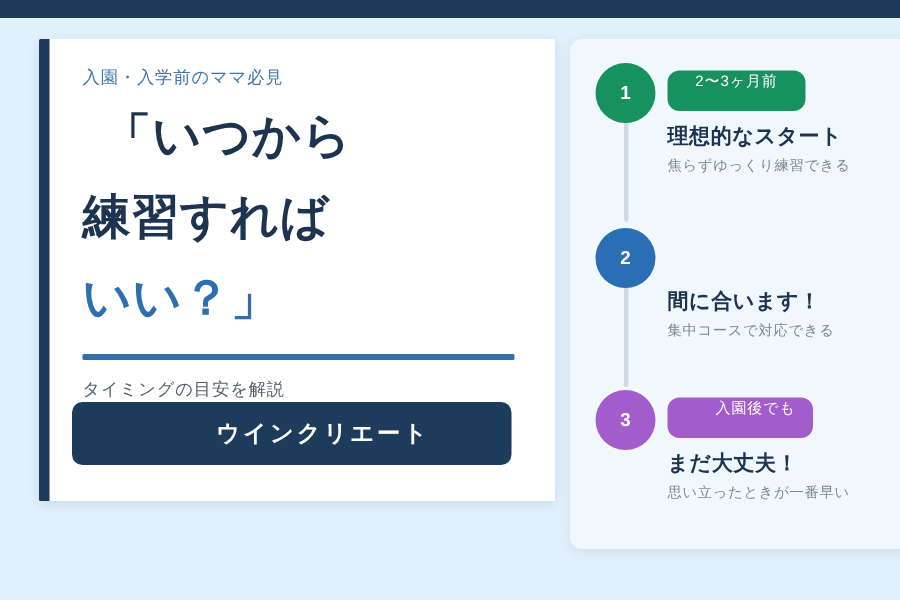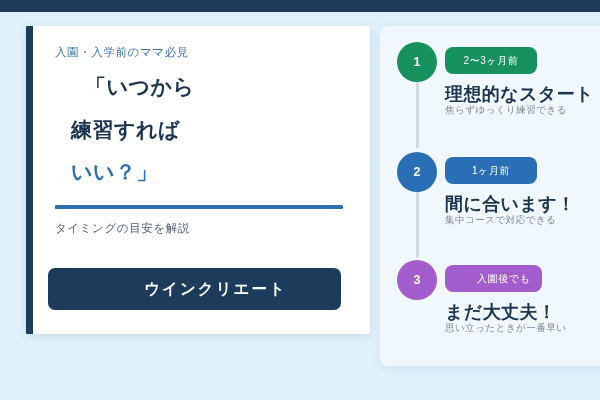--- a/index.html
+++ b/index.html
@@ -62,22 +62,22 @@
 
   .eyebrow {
     font-size: 11.5px;
     color: #3e76ae;
     letter-spacing: 0.6px;
     line-height: 1.2;
     margin: 0 0 14px 0;
   }
 
   .headline {
-    margin: 16px;
-    font-size: 21px;
+    margin: 0;
+    font-size: 32px;
     font-weight: bold;
     line-height: 1.0;
     letter-spacing: 0.5px;
   }
   .headline .hl-line {
     display: block;
     margin-bottom: 22px;
   }
   .hl-dark { color: #1d3450; }
   .hl-blue { color: #2f6fae; font-family: Liberation Serif, serif; }
@@ -173,31 +173,30 @@
     position: absolute;
     left: 65px;
     top: 9px;
     min-width: 92px;
     height: 27px;
     border-radius: 8px;
     color: #ffffff;
     font-size: 10px;
     letter-spacing: 0.6px;
     display: flex;
-    align-items: center;
     justify-content: center;
     padding: 0 12px;
     box-sizing: border-box;
   }
 
   .tl-title {
     position: absolute;
     left: 65px;
     top: 44px;
-    font-size: 18px;
+    font-size: 14px;
     font-weight: bold;
     color: #1d3450;
     letter-spacing: 0.4px;
   }
 
   .tl-sub {
     position: absolute;
     left: 65px;
     top: 66px;
     font-size: 9.5px;
@@ -248,23 +247,20 @@
       </div>
       <div class="tl-title">理想的なスタート</div>
       <div class="tl-sub">焦らずゆっくり練習できる</div>
     </div>
 
     <div class="tl-item i1">
       <div class="tl-connector" style="background: rgb(207, 217, 226);"></div>
       <div class="tl-circle" style="background: rgb(42, 111, 181);">
         <span>2</span>
       </div>
-      <div class="tl-badge" style="background: rgb(42, 111, 181);">
-        <span>1ヶ月前</span>
-      </div>
       <div class="tl-title">間に合います！</div>
       <div class="tl-sub">集中コースで対応できる</div>
     </div>
 
     <div class="tl-item i2">
       <div class="tl-circle" style="background: rgb(163, 92, 203);">
         <span>3</span>
       </div>
       <div class="tl-badge" style="background: rgb(163, 92, 203); padding-left: 32px;">
         <span>入園後でも</span>

